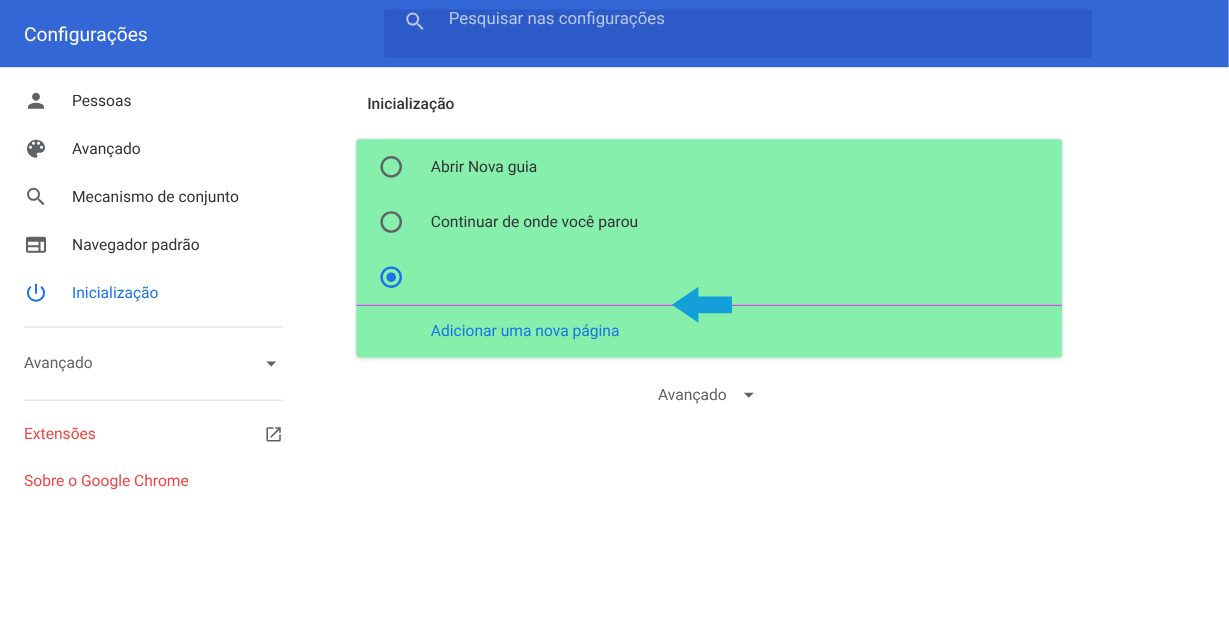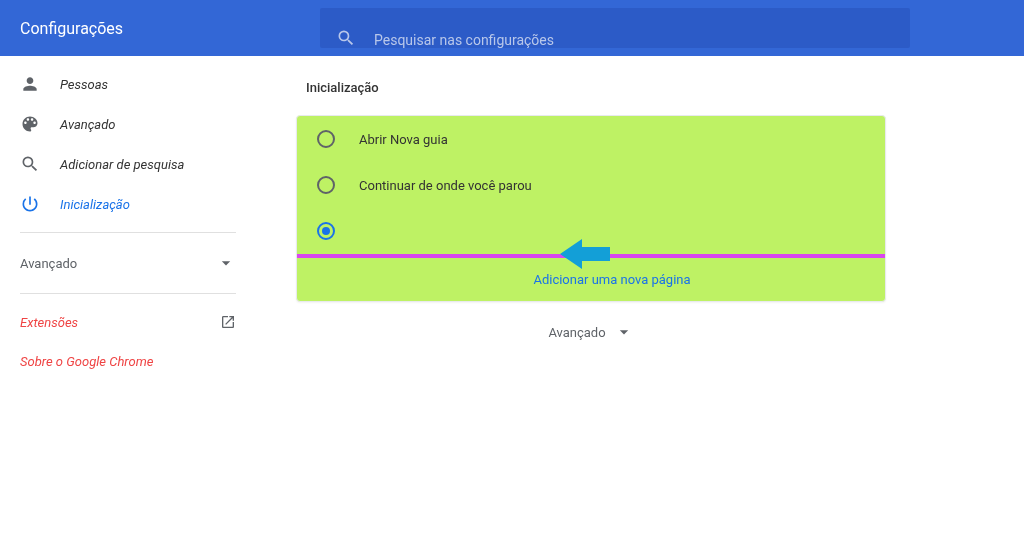--- a/index.html
+++ b/index.html
@@ -1,41 +1,41 @@
 <!DOCTYPE html>
 <html><head>
   <meta charset="utf-8">
   <style>
     * { margin: 0; padding: 0; box-sizing: border-box; font-family: Roboto, Arial, sans-serif; }
     body { background: #fff; width: 1024px; height: 535px; overflow: hidden; }
     .header { background: #3367d6; height: 56px; display: flex; align-items: center; padding: 0 20px; }
     .header-title { color: #fff; font-size: 16px; font-weight: 400; width: 300px; }
-    .search-box { flex: 1; background: #2c5bc7; height: 40px; border-radius: 2px; display: flex; align-items: flex-end; padding: 0 16px; max-width: 590px; }
+    .search-box { flex: 1; background: #2c5bc7; height: 40px; border-radius: 2px; display: flex; align-items: flex-start; padding: 0 16px; max-width: 590px; }
     .search-box svg { width: 20px; height: 20px; fill: #b8c7ea; margin-right: 18px; }
     .search-box input { background: transparent; border: none; outline: none; color: #fff; font-size: 14px; flex: 1; }
     .search-box input::placeholder { color: #b8c7ea; }
     .layout { display: flex; }
     .sidebar { width: 256px; padding: 8px 0; }
-    .nav-item { display: flex; align-items: center; padding: 10px 20px; cursor: pointer; font-size: 13px; color: #333; font-style: italic; }
+    .nav-item { display: flex; align-items: center; padding: 10px 20px; cursor: pointer; font-size: 13px; color: #333; }
     .nav-item svg { width: 20px; height: 20px; margin-right: 20px; fill: #5f6368; }
     .nav-item.active { color: #1a73e8; }
     .nav-item.active svg { fill: #1a73e8; }
     .nav-item.link { justify-content: space-between; padding: 12px 20px; color: #ef4444; font-size: 13px; }
     .nav-item.link svg { width: 16px; height: 16px; margin: 0; }
     .divider { height: 1px; background: #e0e0e0; margin: 8px 20px; }
     .advanced-row { display: flex; align-items: center; justify-content: space-between; padding: 12px 20px; cursor: pointer; font-size: 13px; color: #5f6368; }
     .advanced-row svg { width: 20px; height: 20px; fill: #5f6368; }
     .content { flex: 1; padding: 24px 40px; }
     .section-title { font-size: 13px; color: #333; margin-bottom: 18px; font-weight: 500; margin-left: 10px; }
-    .card { background: #bef264; border: 1px solid #e8eaed; border-radius: 4px; box-shadow: 0 1px 2px rgba(0,0,0,0.05); max-width: 590px; margin-top: 20px; }
+    .card { background: #86efac; border: 1px solid #e8eaed; border-radius: 4px; box-shadow: 0 1px 2px rgba(0,0,0,0.05); max-width: 590px; margin-top: 20px; }
     .radio-row { display: flex; align-items: center; padding: 14px 20px; font-size: 13px; color: #333; cursor: pointer; }
     .radio { width: 18px; height: 18px; border: 2px solid #5f6368; border-radius: 50%; margin-right: 24px; position: relative; flex-shrink: 0; }
     .radio.selected { border-color: #1a73e8; }
     .radio.selected::after { content: ''; position: absolute; width: 8px; height: 8px; background: #1a73e8; border-radius: 50%; top: 50%; left: 50%; transform: translate(-50%, -50%); }
-    .link-row { padding: 14px 20px 14px 62px; font-size: 13px; color: #1a73e8; cursor: pointer; border-top: 4px solid #d946ef; position: relative; text-align: center; }
+    .link-row { padding: 14px 20px 14px 62px; font-size: 13px; color: #1a73e8; cursor: pointer; border-top: 1px solid #d946ef; position: relative; }
     .footer-advanced { display: flex; align-items: center; justify-content: center; padding: 20px; font-size: 13px; color: #5f6368; cursor: pointer; max-width: 590px; }
     .footer-advanced svg { width: 20px; height: 20px; fill: #5f6368; margin-left: 8px; }
     .annotation-arrow { position: absolute; left: 560px; top: 239px; pointer-events: none; }
   </style>
 </head>
 <body>
 
 <div class="header">
   <div class="header-title">Configurações</div>
   <div class="search-box">
@@ -57,21 +57,27 @@
     <div class="nav-item">
       <svg viewBox="0 0 24 24">
           <path d="M12 3c-4.97 0-9 4.03-9 9s4.03 9 9 9c.83 0 1.5-.67 1.5-1.5 0-.39-.15-.74-.39-1.01-.23-.26-.38-.61-.38-.99 0-.83.67-1.5 1.5-1.5H16c2.76 0 5-2.24 5-5 0-4.42-4.03-8-9-8zm-5.5 9c-.83 0-1.5-.67-1.5-1.5S5.67 9 6.5 9 8 9.67 8 10.5 7.33 12 6.5 12zm3-4C8.67 8 8 7.33 8 6.5S8.67 5 9.5 5s1.5.67 1.5 1.5S10.33 8 9.5 8zm5 0c-.83 0-1.5-.67-1.5-1.5S13.67 5 14.5 5s1.5.67 1.5 1.5S15.33 8 14.5 8zm3 4c-.83 0-1.5-.67-1.5-1.5S16.67 9 17.5 9s1.5.67 1.5 1.5-.67 1.5-1.5 1.5z"></path>
         </svg>
       <span>Avançado</span>
     </div>
     <div class="nav-item">
       <svg viewBox="0 0 24 24">
           <path d="M15.5 14h-.79l-.28-.27A6.471 6.471 0 0016 9.5 6.5 6.5 0 109.5 16c1.61 0 3.09-.59 4.23-1.57l.27.28v.79l5 4.99L20.49 19l-4.99-5zm-6 0C7.01 14 5 11.99 5 9.5S7.01 5 9.5 5 14 7.01 14 9.5 11.99 14 9.5 14z"></path>
         </svg>
-      <span>Adicionar de pesquisa</span>
+      <span>Mecanismo de conjunto</span>
+    </div>
+    <div class="nav-item">
+      <svg viewBox="0 0 24 24">
+          <path d="M20 4H4c-1.1 0-2 .9-2 2v12c0 1.1.9 2 2 2h16c1.1 0 2-.9 2-2V6c0-1.1-.9-2-2-2zM4 9h10.5v3.5H4V9zm0 5.5h10.5V18H4v-3.5zM20 18h-3.5V9H20v9z"></path>
+        </svg>
+      <span>Navegador padrão</span>
     </div>
     <div class="nav-item active">
       <svg viewBox="0 0 24 24">
           <path d="M13 3h-2v10h2V3zm4.83 2.17l-1.42 1.42A6.92 6.92 0 0119 12c0 3.87-3.13 7-7 7s-7-3.13-7-7c0-2.13.96-4.03 2.46-5.32L6.17 5.17A8.932 8.932 0 003 12c0 4.97 4.03 9 9 9s9-4.03 9-9c0-2.74-1.23-5.18-3.17-6.83z"></path>
         </svg>
       <span>Inicialização</span>
     </div>
     <div class="divider"></div>
     <div class="advanced-row">
       <span>Avançado</span>

